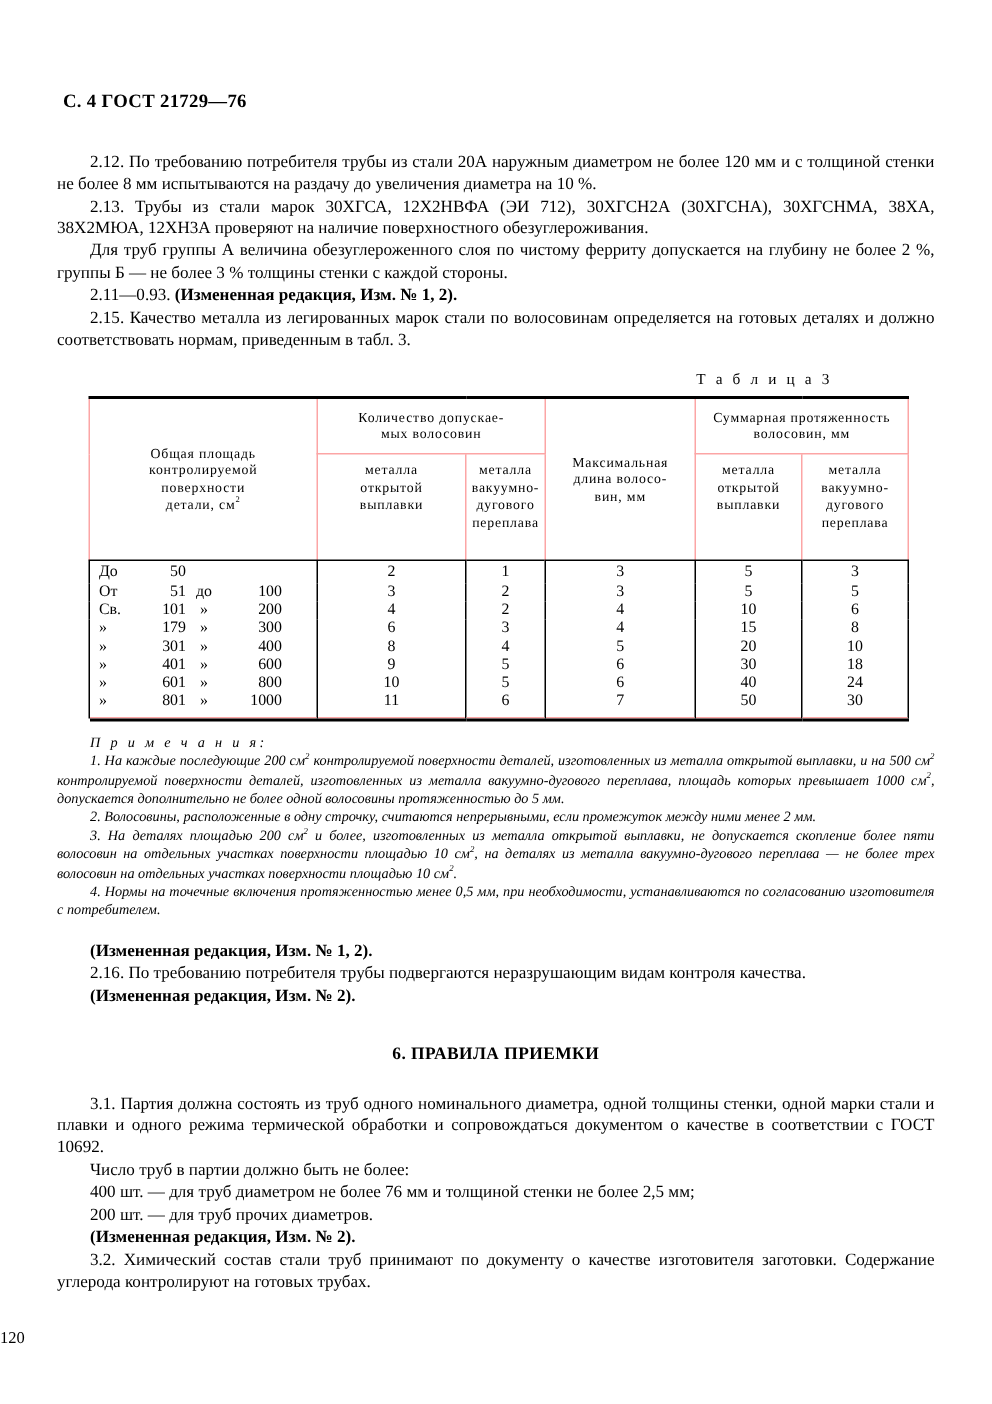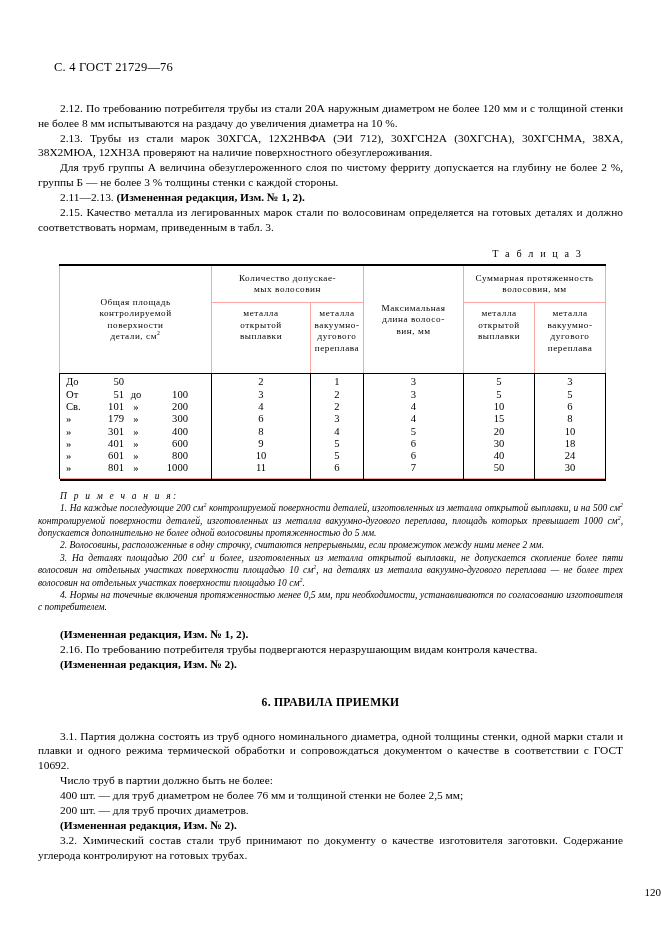--- a/index.html
+++ b/index.html
@@ -22,44 +22,44 @@
   }
   .inner {
     position: absolute;
     left: 38px;
     top: 60px;
     width: 585px;
   }
 
   
   .runhead {
-    font-weight: normal;
+    font-weight: bold;
     font-size: 12.5px;
     letter-spacing: 0.2px;
-    margin: 0 0 26px 16px;
+    margin: 0 0 26px 4px;
     white-space: nowrap;
   }
 
   
   .para {
     font-size: 11.4px;
     line-height: 14.6px;
     text-align: justify;
     text-indent: 22px;
     margin: 0 0 0.5px 0;
     hyphens: manual;
   }
   .para b { font-weight: bold; }
 
   
   .tbl-caption {
     font-size: 10.2px;
     text-align: right;
     letter-spacing: 2.1px;
-    margin: 14px 40px 5px 0;
+    margin: 14px 68px 5px 0;
   }
 
   
   table.gost {
     border-collapse: collapse;
     width: 546px;
     margin: 0 0 0 21px;
     font-size: 9.2px;
     table-layout: fixed;
   }
@@ -140,36 +140,36 @@
     letter-spacing: 0.3px;
     margin: 24px 0 20px 0;
   }
   .gap-md { height: 13px; }
 
   .folio {
     position: absolute;
     left: 0;
     right: 0;
     top: 886px;
-    text-align: right;
+    text-align: left;
     font-size: 11px;
   }
 </style>
 </head>
 <body>
 
 <div class="page">
   <div class="inner">
 
     <div class="runhead">С. 4 ГОСТ 21729—76</div>
 
     <p class="para">2.12. По требованию потребителя трубы из стали 20А наружным диаметром не более 120 мм и с толщиной стенки не более 8 мм испытываются на раздачу до увеличения диаметра на 10 %.</p>
     <p class="para">2.13. Трубы из стали марок 30ХГСА, 12Х2НВФА (ЭИ 712),  30ХГСН2А (30ХГСНА), 30ХГСНМА, 38ХА, 38Х2МЮА, 12ХН3А проверяют на наличие поверхностного обезуглероживания.</p>
     <p class="para">Для труб группы А величина обезуглероженного слоя по чистому ферриту допускается на глубину не более 2 %, группы Б — не более 3 % толщины стенки с каждой стороны.</p>
-    <p class="para"><span>2.11—2.13. </span><b>(Измененная редакция, Изм. № 1, 2).</b></p>
+    <p class="para"><span>2.11—0.93. </span><b>(Измененная редакция, Изм. № 1, 2).</b></p>
     <p class="para">2.15. Качество металла из легированных марок стали по волосовинам определяется на готовых деталях и должно соответствовать нормам, приведенным в табл. 3.</p>
 
     <div class="tbl-caption">Т а б л и ц а   3</div>
 
     <table class="gost">
       <colgroup>
         <col style="width:152px">
         <col style="width:99px">
         <col style="width:53px">
         <col style="width:100px">

